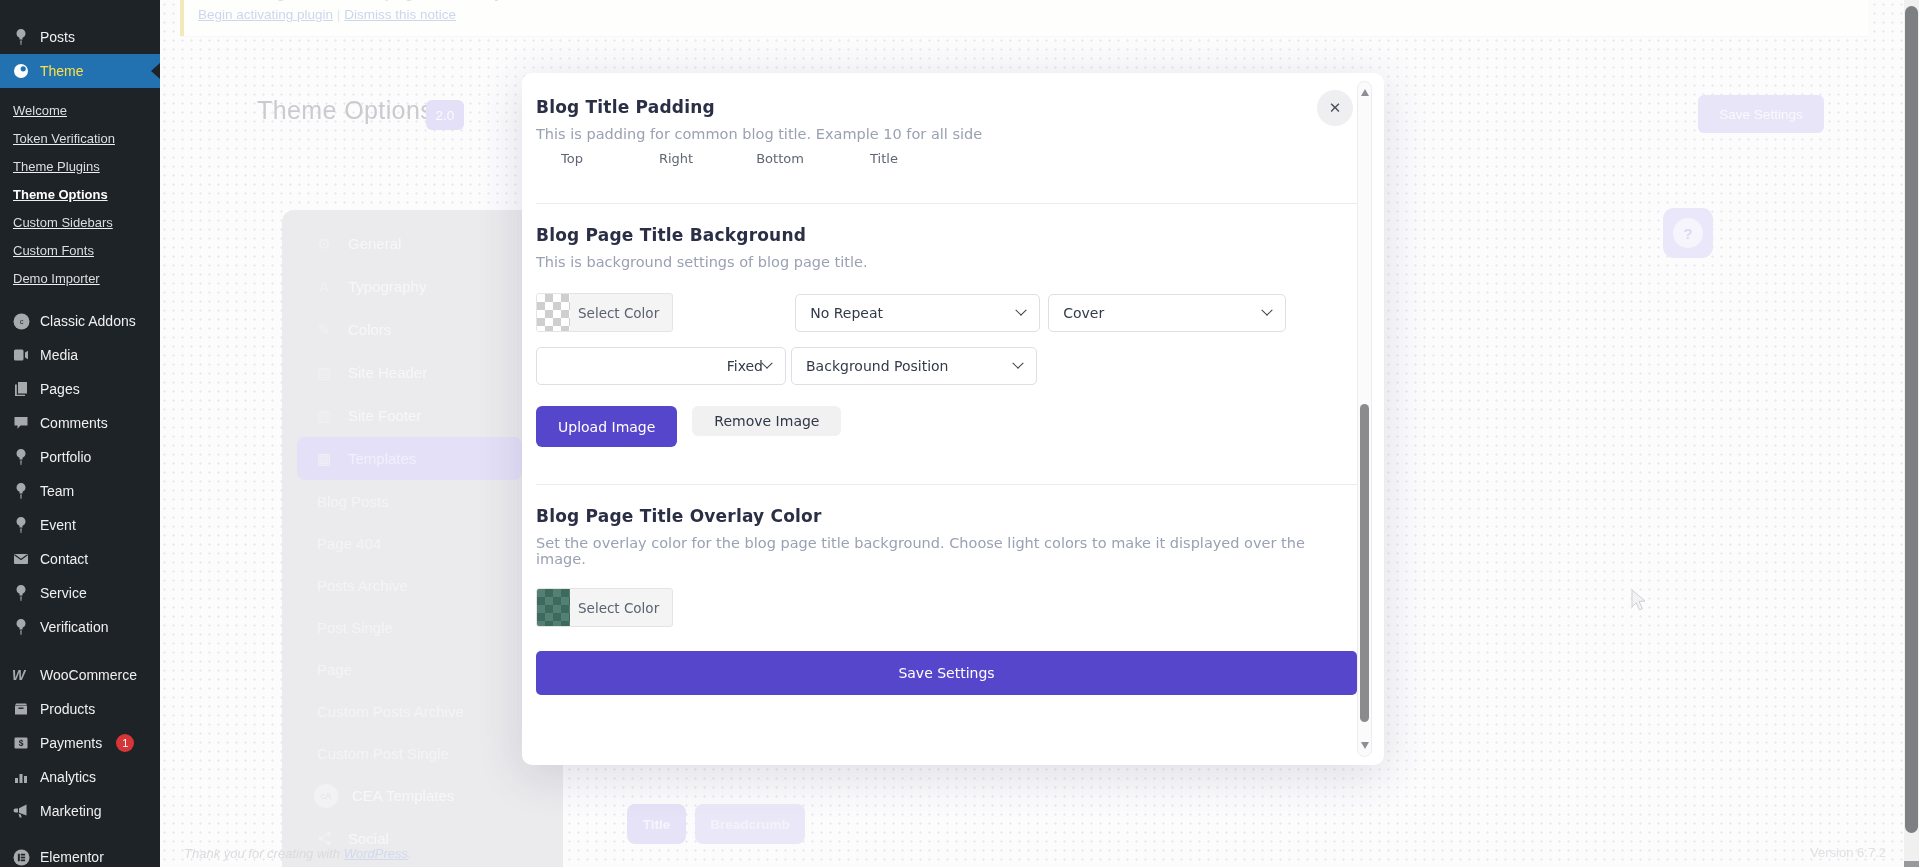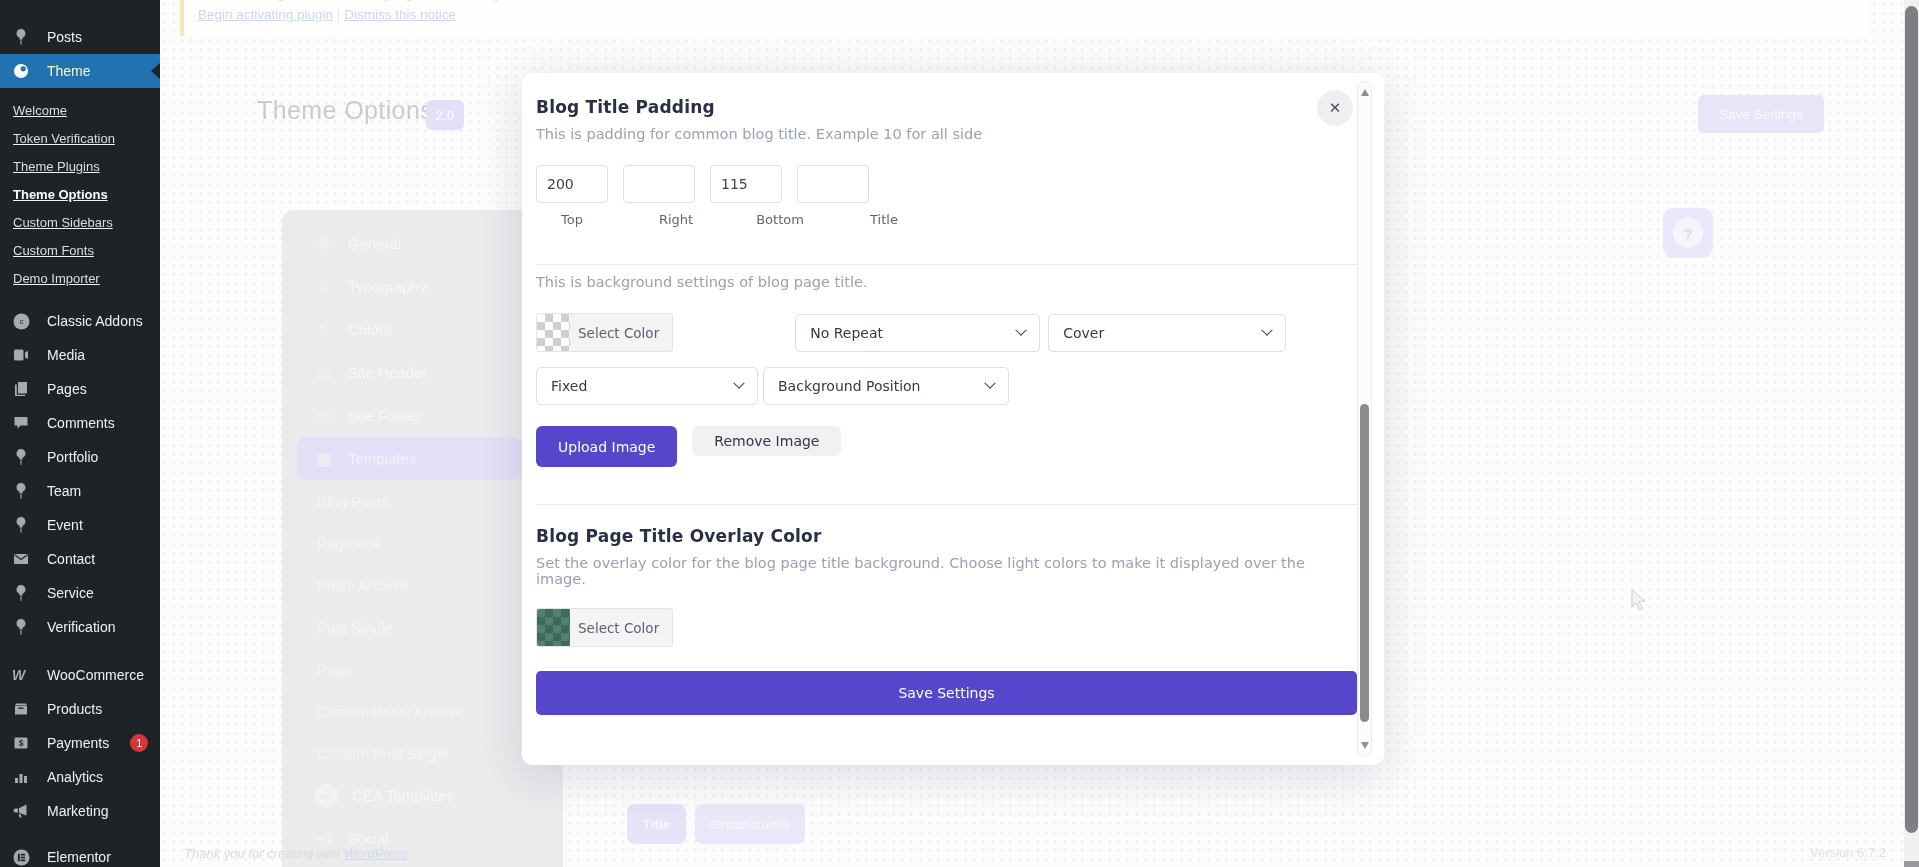--- a/index.html
+++ b/index.html
@@ -8,24 +8,24 @@
 
   
   #content-bg { position:absolute; left:160px; top:0; right:0; bottom:0;
     background:#fcfcfd;
     background-image:radial-gradient(#ececef 1px, transparent 1.2px);
     background-size:9px 9px; }
 
   
   #sidebar { position:absolute; left:0; top:0; width:160px; height:867px;
     background:#1d2327; z-index:30; padding-top:20px; color:#f0f0f1; }
-  .sbi { height:34px; display:flex; align-items:center; gap:17px; padding:0 12px;
+  .sbi { height:34px; display:flex; align-items:center; gap:10px; padding:0 12px;
     font-size:14px; color:#f0f0f1; cursor:pointer; position:relative; }
   .sbi .ico { width:18px; height:18px; display:flex; align-items:center; justify-content:center; color:#a7aaad; flex:0 0 18px; }
-  .sbi.active { background:#2271b1; color:#fef9c3; }
+  .sbi.active { background:#2271b1; color:#fde047; }
   .sbi.active .ico { color:#fff; }
   .sbi.active .menu-arrow { position:absolute; right:0; top:50%; margin-top:-8px; width:0; height:0;
     border-top:8px solid transparent; border-bottom:8px solid transparent; border-right:9px solid #1d2327; }
   #theme-submenu { padding:8px 0 6px; margin-bottom:6px;text-decoration:underline; }
   .sbsub { height:28px; display:flex; align-items:center; padding:0 12px 0 13px;
     font-size:13px; color:#dcdee1; cursor:pointer; }
   .sbsub.current { color:#fff; font-weight:bold; }
   .sbi.sep { margin-top:14px; }
   .sbi.sep2 { margin-top:12px; }
   .count-badge { background:#d63638; color:#fff; min-width:18px; height:18px; border-radius:9px;
@@ -99,21 +99,21 @@
   .checker-gray { background:conic-gradient(#cfcfcf 25%, #ffffff 0 50%, #cfcfcf 0 75%, #ffffff 0) 0 0 / 16px 16px; }
   .checker-teal { background:conic-gradient(#3c6a5f 25%, #547f71 0 50%, #3c6a5f 0 75%, #547f71 0) 0 0 / 16px 16px; }
   .sel-color .sc-lbl { padding:0 13px 0 8px; font-size:13.5px; color:#5a6170; }
   .fakesel { height:38px; border:1px solid #dcdfe5; border-radius:5px; background:#fff;
     display:flex; align-items:center; justify-content:space-between; padding:0 14px;
     font-size:14px; color:#333a49; cursor:pointer; }
   .chev { width:8px; height:8px; border-right:1.8px solid #3c434a; border-bottom:1.8px solid #3c434a;
     transform:rotate(45deg) translate(-2px,-2px); }
   #sel-repeat { width:245px; margin-left:122px; }
   #sel-size   { width:238px; margin-left:8px; }
-  #sel-attach { width:222px; }
+  #sel-attach { width:250px;justify-content:flex-end; }
   #sel-pos    { width:246px; margin-left:5px; }
   .btn-row { display:flex; margin-top:21px; gap:15px; }
   .btn-primary { background:#5646cb; color:#fff; border:none; border-radius:6px; height:41px;
     font-size:14px; padding:0 22px; cursor:pointer; font-family:inherit; }
   .btn-gray { background:#f1f1f2; color:#30364a; border:none; border-radius:6px; height:30px;
     font-size:14px; padding:0 22px; cursor:pointer; font-family:inherit; }
   #overlay-desc { max-width:790px; }
   .sel-color-2 { margin-top:21px; }
   .m-save { display:block; width:100%; height:44px; margin-top:21px; background:#5646cb; color:#fff;
     border:none; border-radius:5px; font-size:14px; cursor:pointer; font-family:inherit; }
@@ -420,35 +420,30 @@
 </div>
 
 <div id="modal">
   <button class="m-close">
       <span>✕</span>
     </button>
 
   <div class="m-h" id="pad-title">Blog Title Padding</div>
   <div class="m-desc">This is padding for common blog title. Example 10 for all side</div>
 
-  <div class="pad-row">
-    <input type="text" value="200" style="">
-    <input type="text" value="" style="">
-    <input type="text" value="115" style="">
-    <input type="text" value="" style="">
-  </div>
   <div class="pad-labels">
     <span>Top</span>
     <span>Right</span>
     <span>Bottom</span>
     <span>Title</span>
   </div>
 
   <hr class="m-div">
 
+  <div class="m-h m-h2">Blog Page Title Background</div>
   <div class="m-desc">This is background settings of blog page title.</div>
 
   <div class="ctl-row">
     <button class="sel-color">
       <span class="swatch checker-gray"></span>
       <span class="sc-lbl">Select Color</span>
     </button>
     <div class="fakesel" id="sel-repeat">
       <span>No Repeat</span>
       <span class="chev"></span>

